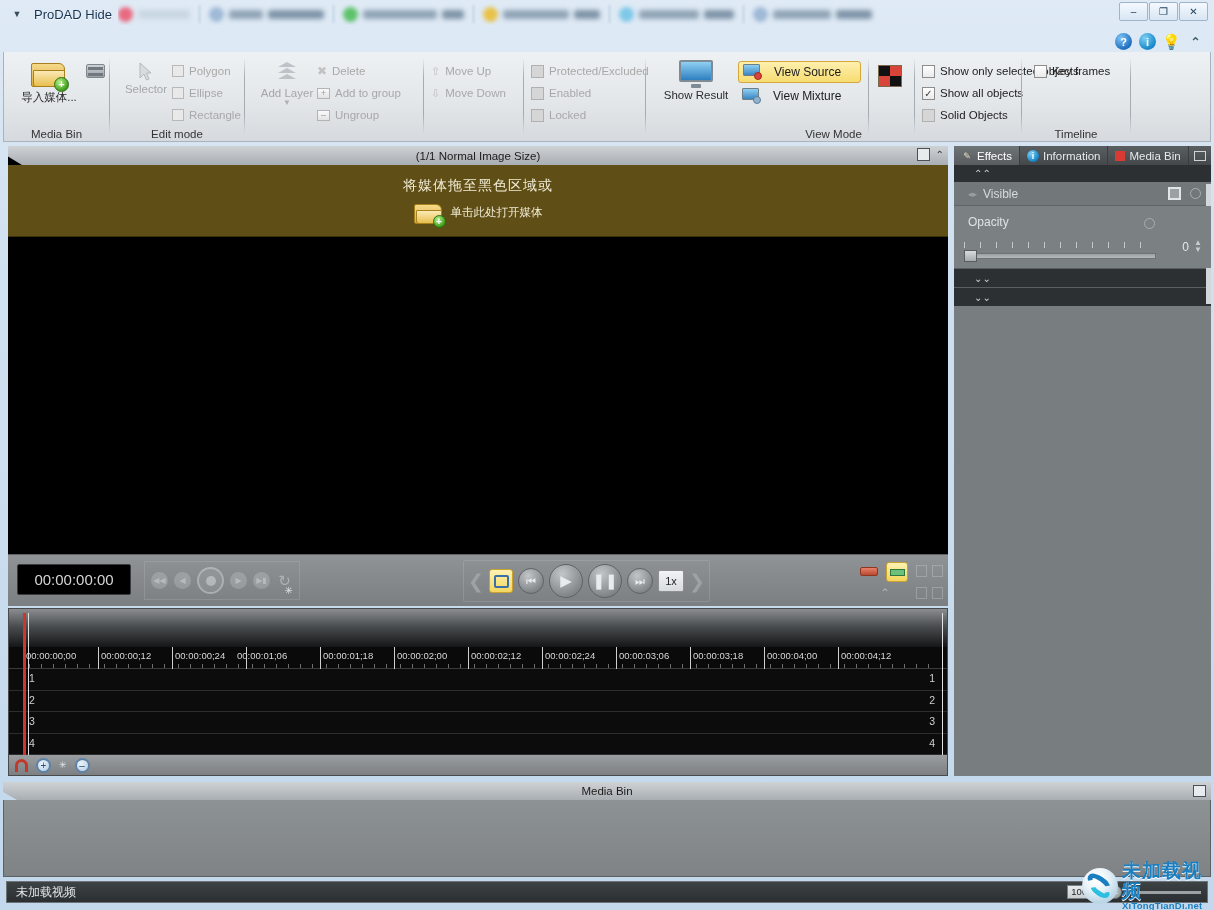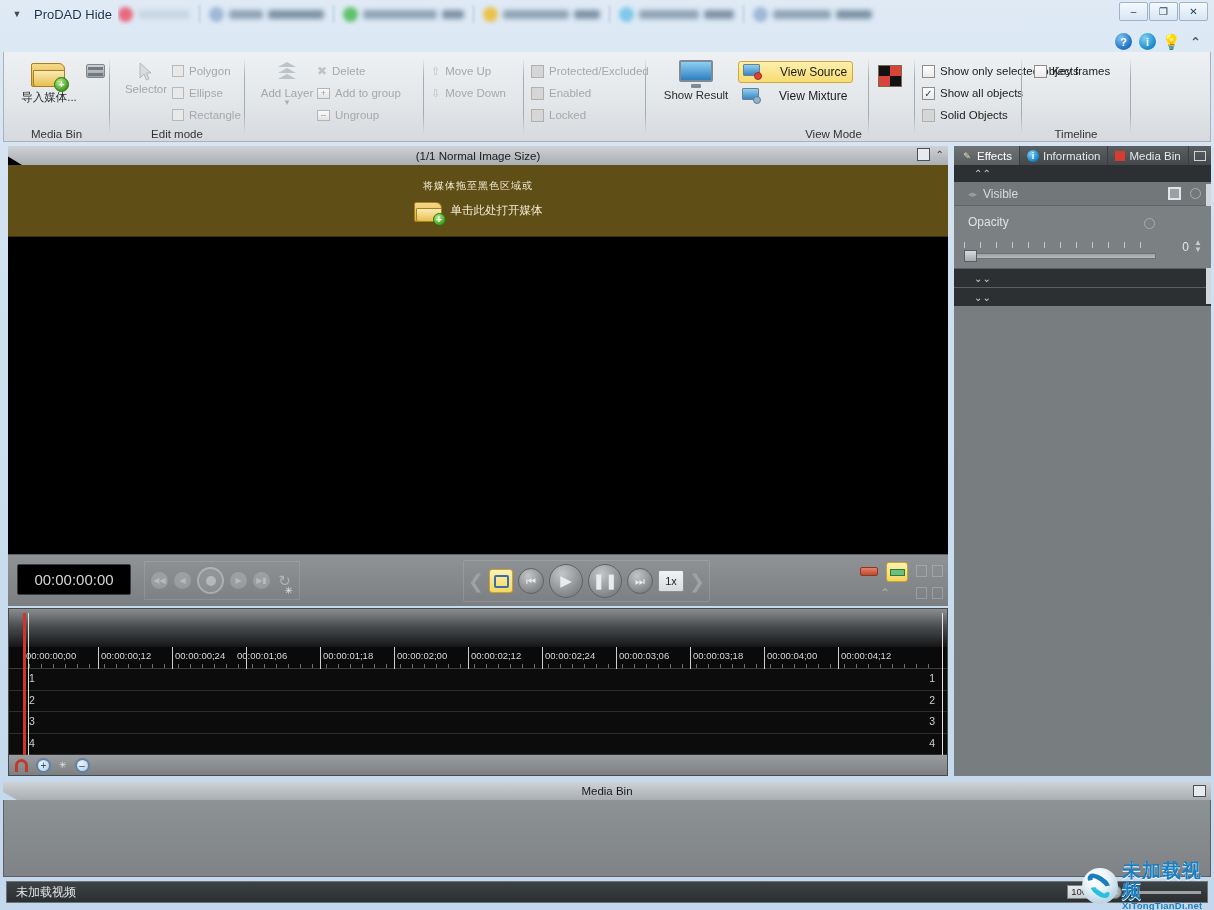--- a/index.html
+++ b/index.html
@@ -145,21 +145,21 @@
   .monitor-icon { width: 34px; height: 28px; position: relative; }
   .monitor-icon .scr { position: absolute; left: 0; top: 0; width: 34px; height: 22px;
       background: linear-gradient(180deg,#8fd0f2,#2e7fc0); border: 2px solid #7e8b95; border-radius: 2px; }
   .monitor-icon .std { position: absolute; left: 12px; bottom: 0; width: 10px; height: 4px; background: #7e8b95; border-radius: 1px; }
 
   .smonitor { width: 19px; height: 16px; position: relative; display: inline-block; }
   .smonitor .s { position: absolute; left: 0; top: 0; width: 17px; height: 12px;
       background: linear-gradient(180deg,#8fd0f2,#3a86c4); border: 1px solid #6f7d87; border-radius: 1px; }
   .smonitor .b { position: absolute; right: 0; bottom: 0; width: 8px; height: 8px; border-radius: 50%; }
 
-  .vsbtn { display: flex; align-items: center; gap: 18px; padding: 2px 5px 2px 4px; font-size: 12px; color: #1b1b1b; border-radius: 3px; }
+  .vsbtn { display: flex; align-items: center; gap: 12px; padding: 2px 19px 2px 4px; font-size: 12px; color: #1b1b1b; border-radius: 3px; }
   .vsbtn.sel { background: linear-gradient(180deg,#fdf0ae,#f7dc72); border: 1px solid #d4a73a; }
 
   .checker-icon { width: 24px; height: 22px; border: 1px solid #7b6a4e; display: grid;
       grid-template-columns: 1fr 1fr; grid-template-rows: 1fr 1fr; }
 
   
   .viewer { position: absolute; left: 8px; top: 146px; width: 940px; height: 459px; background: #000; }
   .viewer-header {
     position: relative; height: 19px; width: 940px;
     background: linear-gradient(180deg,#cfd2d5,#a9aeb3);
@@ -169,21 +169,21 @@
   }
   .viewer-header .hdbtns { position: absolute; right: 4px; top: 2px; display: flex; gap: 6px; align-items: center; }
   .hdbtn { width: 13px; height: 13px; border: 1px solid #4b5056; background: #e8ebee; }
   .hdchev { font-size: 10px; color: #2b3035; }
 
   .dropzone {
     position: relative; width: 940px; height: 72px; background: #5f4f16;
     display: flex; flex-direction: column; align-items: center; justify-content: center;
     border-bottom: 1px solid #3c3209;
   }
-  .dz-title { color: #f2ecd6; font-size: 10px; letter-spacing: 1px; margin-bottom: 6px; }
+  .dz-title { color: #f2ecd6; font-size: 14px; letter-spacing: 1px; margin-bottom: 6px; }
   .dz-row { display: flex; align-items: center; gap: 7px; }
   .dz-row .lbl { color: #f2ecd6; font-size: 11.5px; }
 
   .videoarea {
     width: 940px; height: 318px; background: #000;
     display: flex; align-items: center; justify-content: center;
   }
   .videoarea .vtxt { color: #2e2e2e; font-size: 13px; }
 
   

